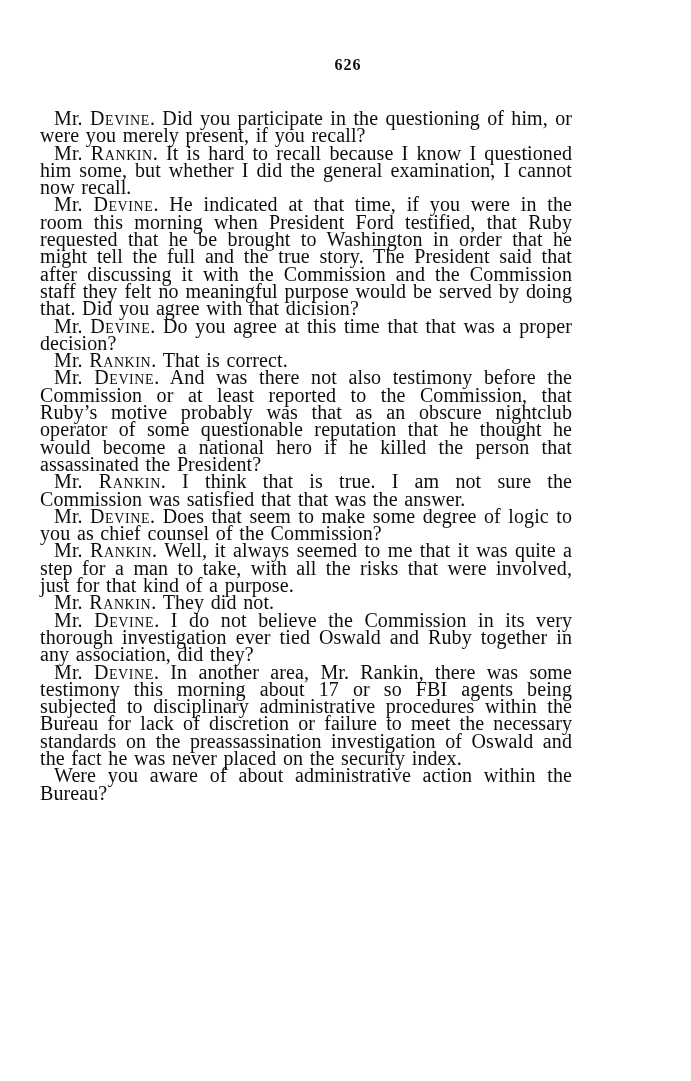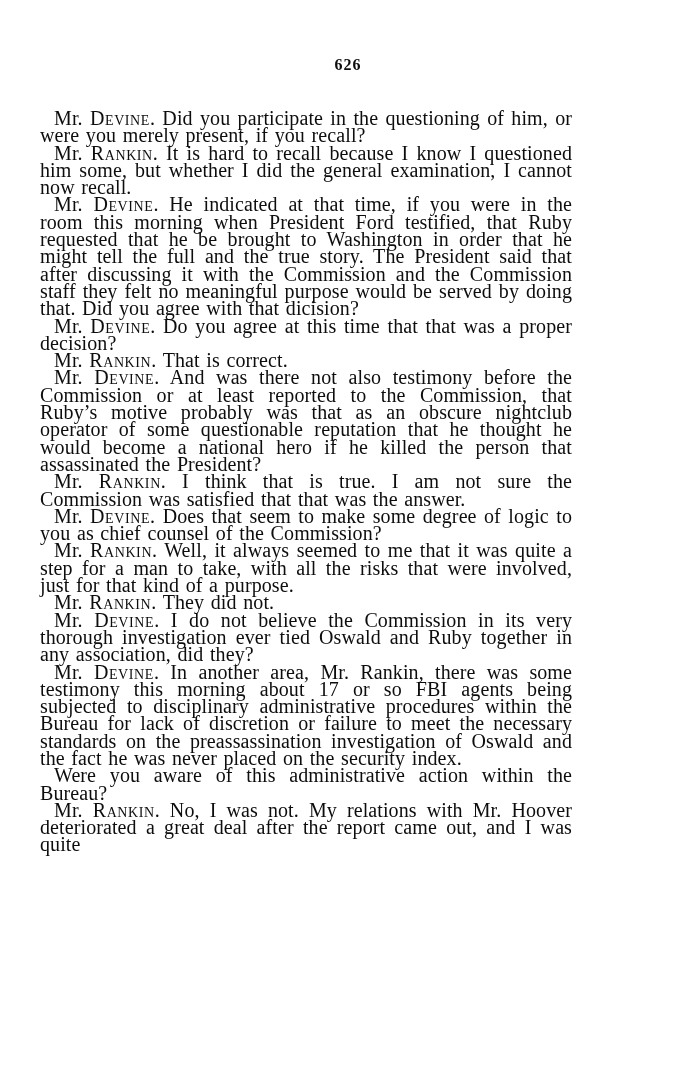--- a/index.html
+++ b/index.html
@@ -56,16 +56,15 @@
       <p class="para"><span class="speaker"><span>Mr. </span><span class="sc">Devine</span></span>. He indicated at that time, if you were in the room this morning when President Ford testified, that Ruby requested that he be brought to Washington in order that he might tell the full and the true story. The President said that after discussing it with the Commission and the Commission staff they felt no meaningful purpose would be served by doing that. Did you agree with that dicision?</p>
       <p class="para"><span class="speaker"><span>Mr. </span><span class="sc">Devine</span></span>. Do you agree at this time that that was a proper decision?</p>
       <p class="para"><span class="speaker"><span>Mr. </span><span class="sc">Rankin</span></span>. That is correct.</p>
       <p class="para"><span class="speaker"><span>Mr. </span><span class="sc">Devine</span></span>. And was there not also testimony before the Commission or at least reported to the Commission, that Ruby’s motive probably was that as an obscure nightclub operator of some questionable reputation that he thought he would become a national hero if he killed the person that assassinated the President?</p>
       <p class="para"><span class="speaker"><span>Mr. </span><span class="sc">Rankin</span></span>. I think that is true. I am not sure the Commission was satisfied that that was the answer.</p>
       <p class="para"><span class="speaker"><span>Mr. </span><span class="sc">Devine</span></span>. Does that seem to make some degree of logic to you as chief counsel of the Commission?</p>
       <p class="para"><span class="speaker"><span>Mr. </span><span class="sc">Rankin</span></span>. Well, it always seemed to me that it was quite a step for a man to take, with all the risks that were involved, just for that kind of a purpose.</p>
       <p class="para"><span class="speaker"><span>Mr. </span><span class="sc">Rankin</span></span>. They did not.</p>
       <p class="para"><span class="speaker"><span>Mr. </span><span class="sc">Devine</span></span>. I do not believe the Commission in its very thorough investigation ever tied Oswald and Ruby together in any association, did they?</p>
       <p class="para"><span class="speaker"><span>Mr. </span><span class="sc">Devine</span></span>. In another area, Mr. Rankin, there was some testimony this morning about 17 or so FBI agents being subjected to disciplinary administrative procedures within the Bureau for lack of discretion or failure to meet the necessary standards on the preassassination investigation of Oswald and the fact he was never placed on the security index.</p>
-      <p class="para">Were you aware of this administrative action within the Bureau?</p>
-      <p class="para"><span class="speaker"><span>Mr. </span><span class="sc">Rankin</span></span>. No, I was not. My relations with Mr. Hoover deteriorated a great deal after the report came out, and I was quite</p>
+      <p class="para">Were you aware of about administrative action within the Bureau?</p>
     </div>
 </div>
 
 </body></html>

